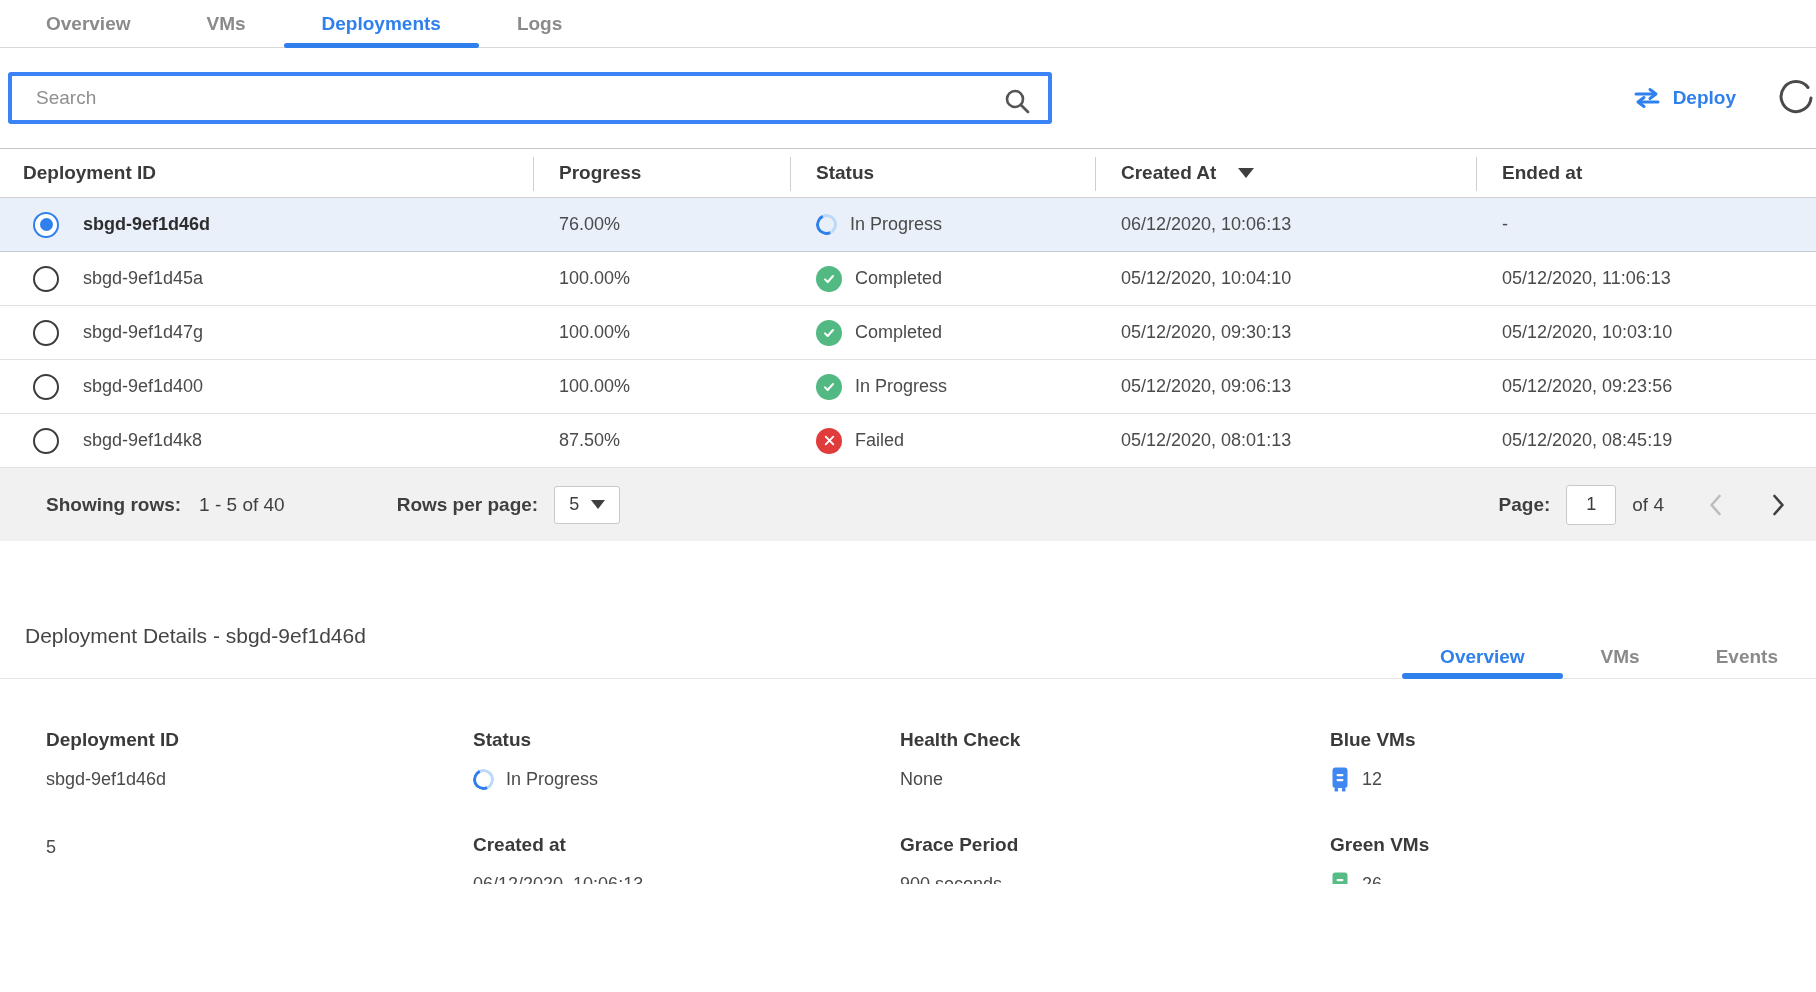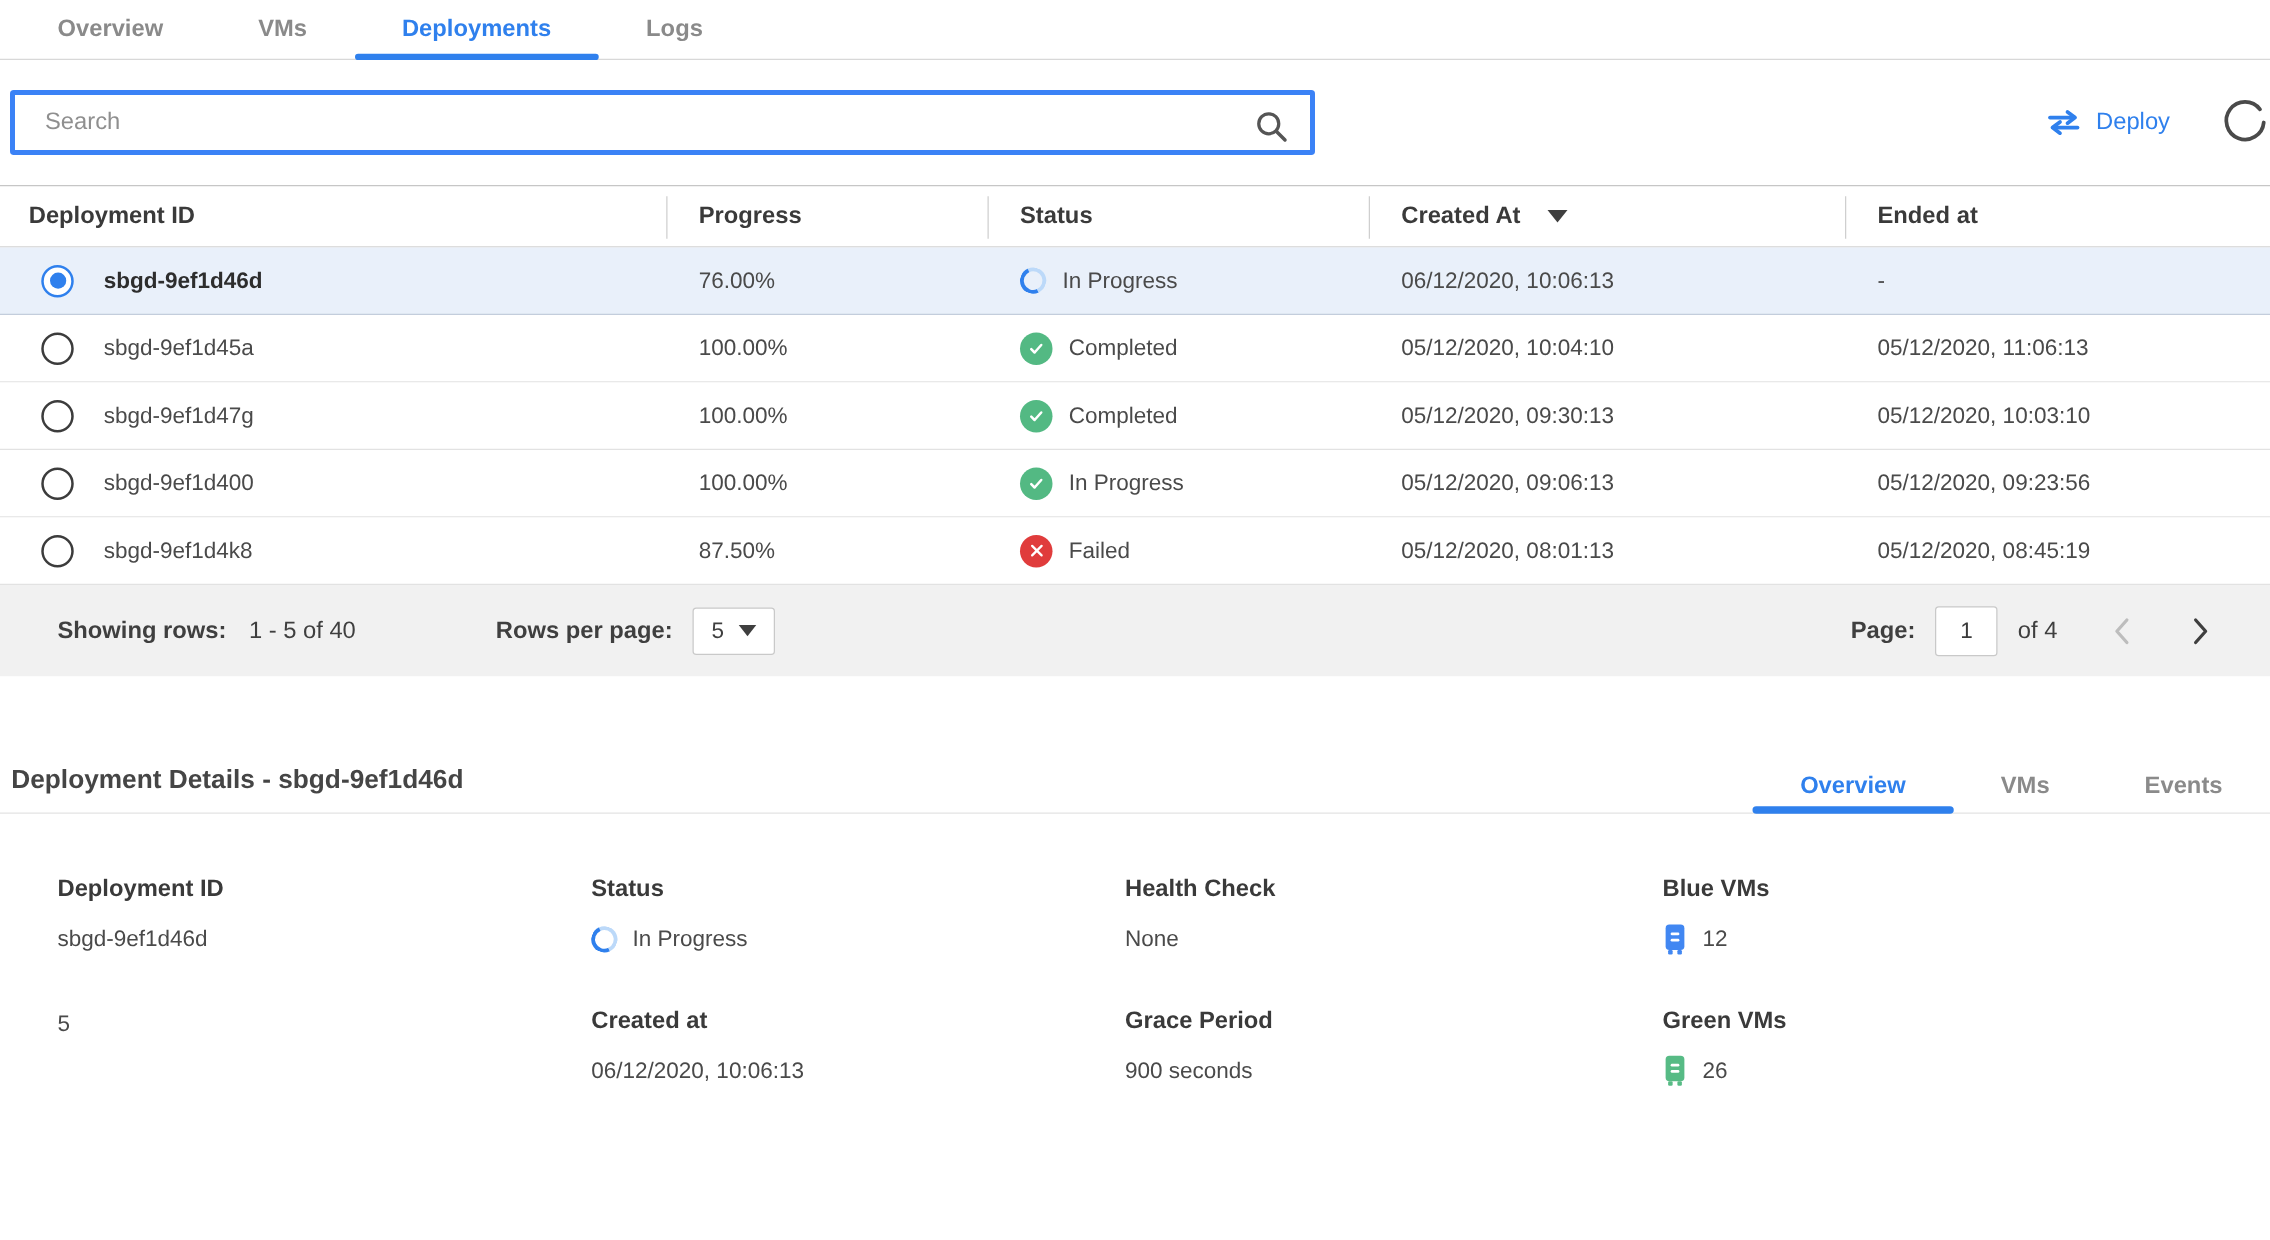--- a/index.html
+++ b/index.html
@@ -20,21 +20,21 @@
   .tab.active::after{content:'';position:absolute;left:0;right:0;bottom:-1px;height:5px;border-radius:3px;background:var(--accent)}
   .dtab.active::after{height:6px}
 
   
   .toolbar{margin-top:24px;height:52px;display:flex;align-items:center;justify-content:space-between;padding-left:8px}
   .search-box{width:1044px;height:52px;border:4px solid #3b82f6;border-radius:3px;background:#fff;position:relative;display:flex;align-items:center}
   .search-box input{border:none;outline:none;flex:1;font-size:19px;padding:0 56px 0 24px;color:#333;background:transparent;font-family:inherit}
   .search-box input::placeholder{color:#8f8f8f}
   .search-icon{position:absolute;right:16px;top:11px}
   .toolbar-right{display:flex;align-items:center}
-  .deploy-btn{display:flex;align-items:center;gap:12px;background:none;border:none;color:var(--accent);font-weight:400;font-size:19px;cursor:pointer;font-family:inherit;padding:0}
+  .deploy-btn{display:flex;align-items:center;gap:12px;background:none;border:none;color:var(--accent);font-weight:700;font-size:19px;cursor:pointer;font-family:inherit;padding:0}
   .refresh-wrap{margin-left:40px;width:40px;height:40px;flex:none}
 
   
   .table-wrap{margin-top:24px}
   .thead{height:50px;border-top:1px solid #c6c6c6;border-bottom:1px solid #d2d2d2;display:flex;align-items:stretch;font-weight:700;font-size:19px;color:var(--text-dark)}
   .th{display:flex;align-items:center;position:relative;padding-left:26px;flex:none}
   .th:not(.c1)::before{content:'';position:absolute;left:0;top:8px;height:34px;width:1px;background:#cfcfcf}
   .c1{width:533px}.c2{width:257px}.c3{width:305px}.c4{width:381px}.c5{width:340px}
   .th.c1{padding-left:23px}
   .sort-caret{width:0;height:0;border-left:8px solid transparent;border-right:8px solid transparent;border-top:10px solid #3f3f3f;margin-left:22px;display:inline-block}
@@ -46,34 +46,34 @@
   .row.selected .dep-id{font-weight:700;color:#2d2d2d}
   .radio{width:26px;height:26px;border-radius:50%;border:2.5px solid #3c3c3c;flex:none;display:flex;align-items:center;justify-content:center;background:#fff}
   .radio.on{border-color:var(--accent)}
   .radio.on::after{content:'';width:13px;height:13px;border-radius:50%;background:var(--accent)}
   .spinner{width:21px;height:21px;border-radius:50%;border:3.5px solid #bcd9f9;border-left-color:var(--accent);border-bottom-color:var(--accent);transform:rotate(20deg);flex:none}
   .badge{width:26px;height:26px;border-radius:50%;display:flex;align-items:center;justify-content:center;flex:none}
   .st-check{background:var(--green)}
   .st-x{background:var(--red)}
 
   
-  .tfoot{height:73px;background:var(--footer-bg);display:flex;align-items:center;font-size:19px;color:#3f3f3f;padding:0 44px 0 46px}
+  .tfoot{height:73px;background:var(--footer-bg);display:flex;align-items:center;font-size:19px;color:#3f3f3f;padding:0 26px 0 46px}
   .b{font-weight:700}
   .sr-value{margin-left:18px}
   .rpp-label{margin-left:112px}
   .rpp-select{margin-left:16px;width:66px;height:38px;background:#fff;border:1px solid #c9c9c9;border-radius:3px;display:flex;align-items:center;justify-content:center;gap:12px;cursor:pointer;font-size:18px}
   .select-caret{width:0;height:0;border-left:7px solid transparent;border-right:7px solid transparent;border-top:9px solid #3f3f3f}
   .pager{margin-left:auto;display:flex;align-items:center}
   .page-input{width:50px;height:40px;border:1px solid #c9c9c9;border-radius:3px;text-align:center;font-size:18px;margin-left:16px;font-family:inherit;color:#3a3a3a;outline:none}
   .page-total{margin-left:16px}
   .pg-btn{background:none;border:none;cursor:pointer;padding:4px;margin-left:40px;display:flex;align-items:center}
 
   
   .details-header{margin-top:67px;display:flex;justify-content:space-between;align-items:flex-end;border-bottom:1px solid #e3e3e3;padding-left:9px}
-  .details-title{font-size:21px;font-weight:700;color:#454545;margin:0;padding-bottom:14px}
+  .details-title{font-size:21px;font-weight:400;color:#454545;margin:16px;padding-bottom:14px}
   .detail-tabs{display:flex}
   .detail-tabs .tab{height:42px}
   .details-grid{margin-top:50px;padding-left:46px;display:grid;grid-template-columns:427px 427px 430px 486px}
   .field{margin-bottom:42px}
   .field-label{font-size:19px;font-weight:700;color:var(--text-dark);margin-bottom:15px}
   .field-value{font-size:18px;color:var(--text-mid);display:flex;align-items:center;gap:12px;min-height:26px}
   .vm-icon{display:flex;flex:none}
   .vm-blue{color:#4187f2}
   .vm-green{color:#57bb85}
 </style>

